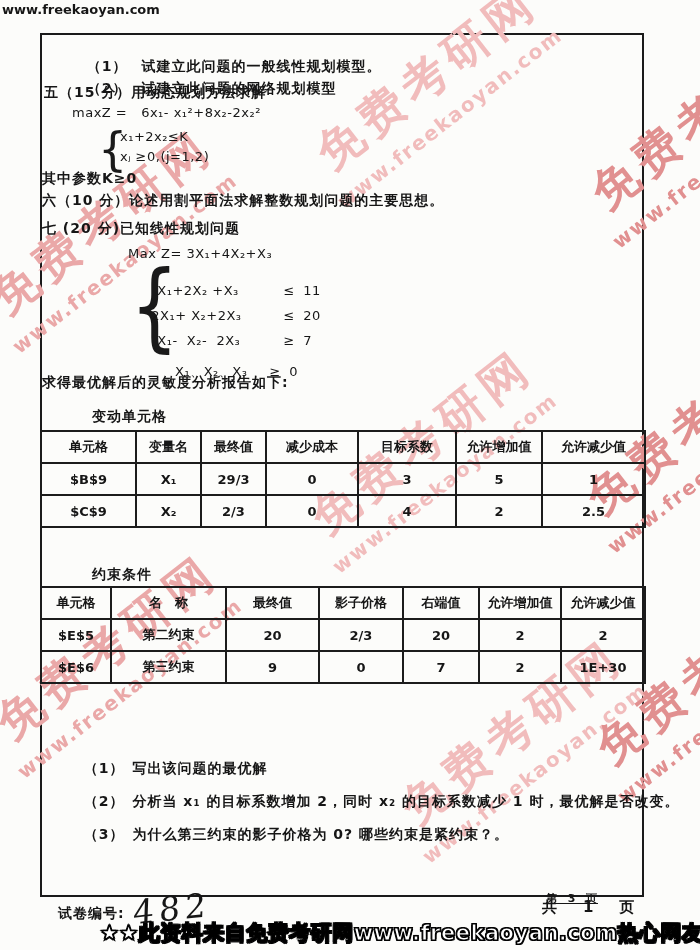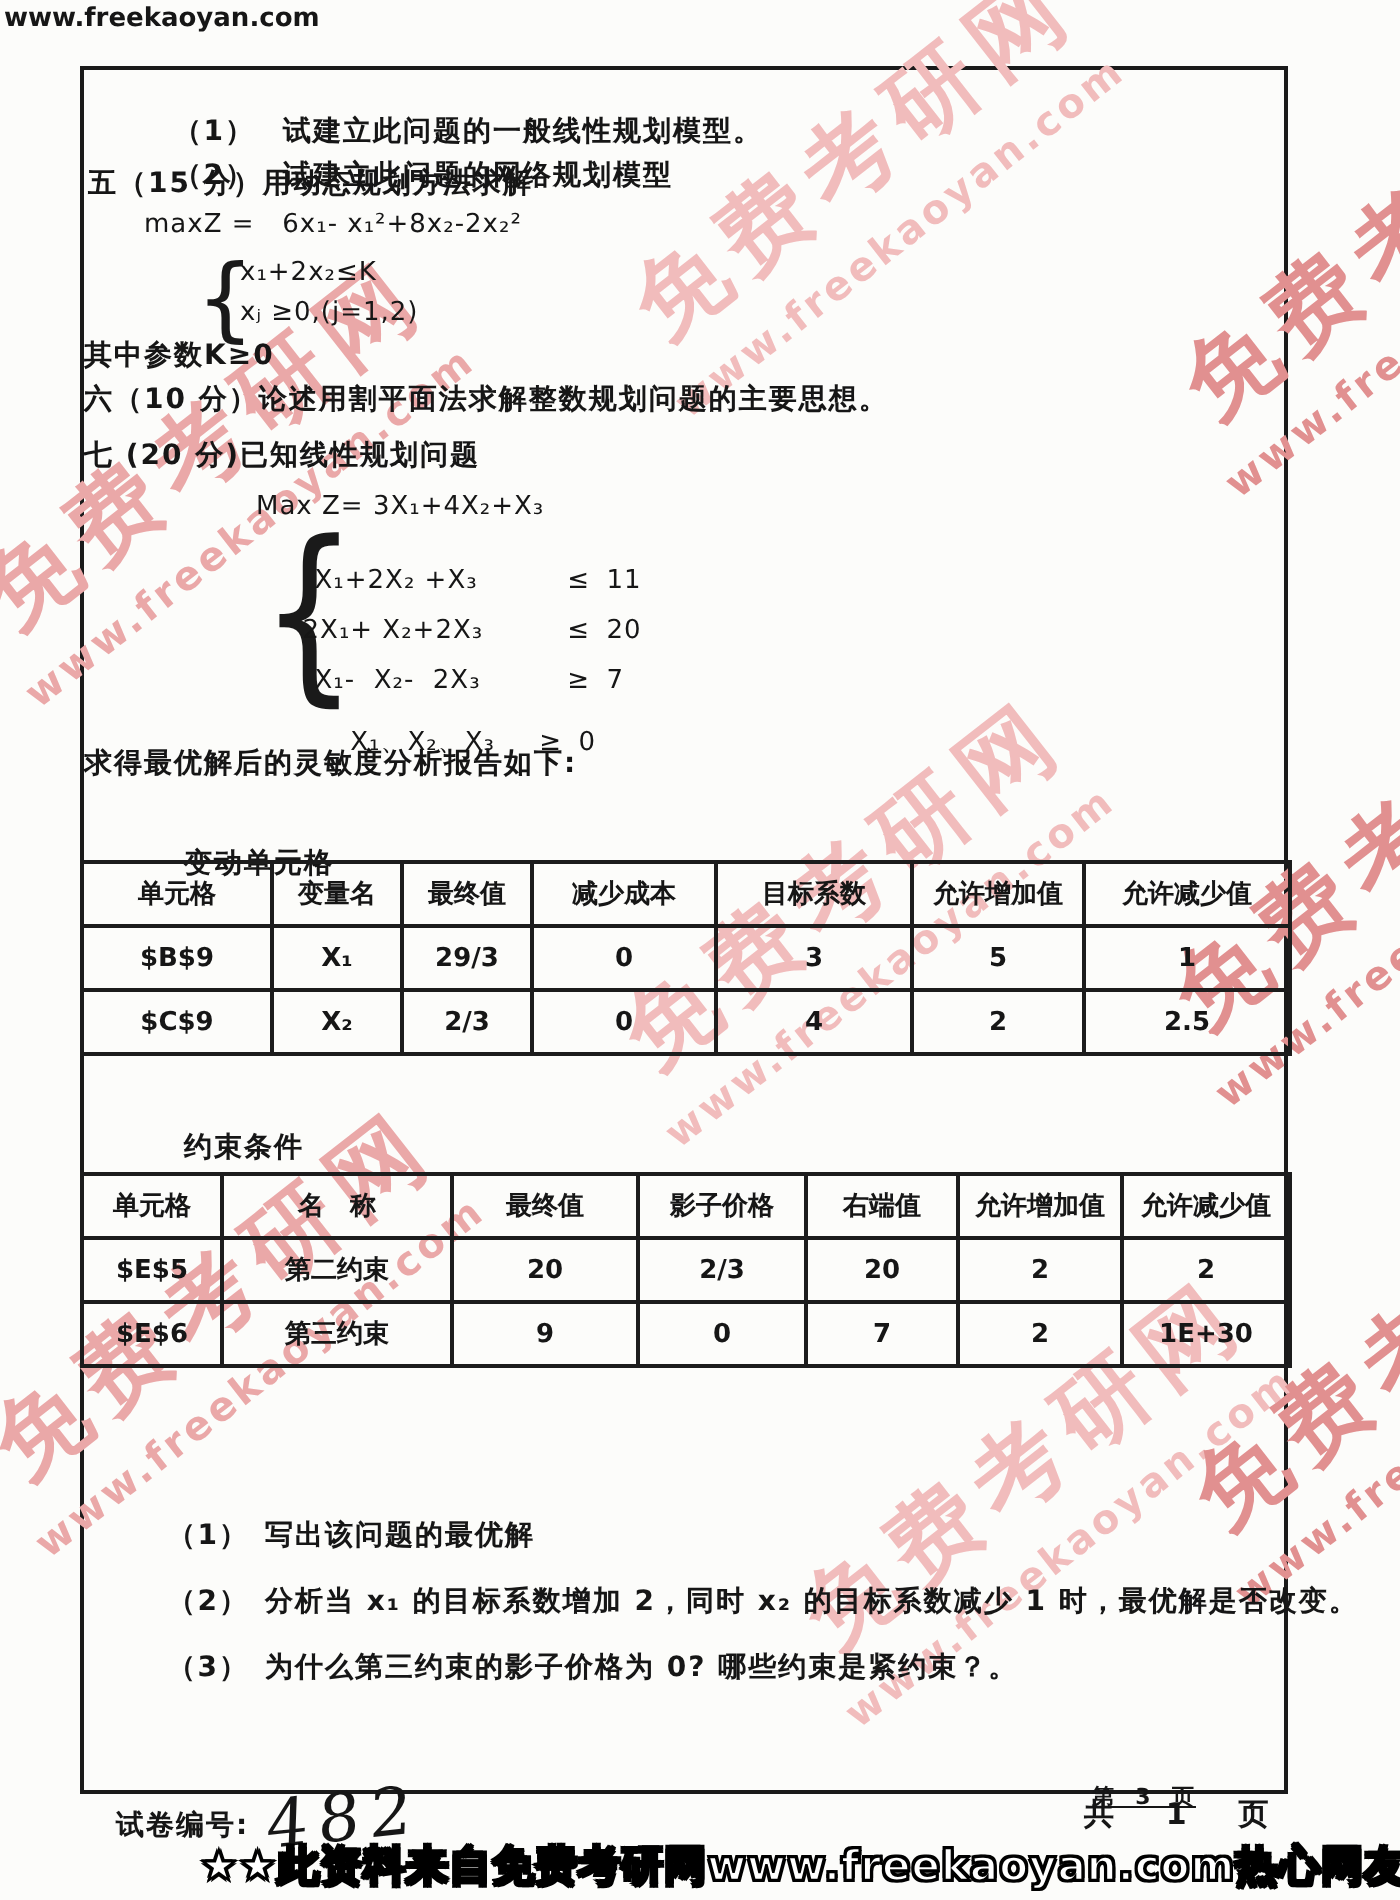--- a/index.html
+++ b/index.html
@@ -128,21 +128,21 @@
 </div>
 <div class="line formula" style="left:148px;top:317px;">
   <span class="c-expr">X₁-  X₂-  2X₃</span><span class="c-rel">≥</span><span class="c-rhs">7</span>
 </div>
 <div class="line formula" style="left:152px;top:348px;">
   <span class="c-expr" style="width:100px;text-align:center;">X₁、X₂、X₃</span><span class="c-rel">≥</span><span class="c-rhs">0</span>
 </div>
 
 <div class="line cn" style="left:42px;top:374px;text-align:center;">求得最优解后的灵敏度分析报告如下:</div>
 
-<div class="line cn" style="left:92px;top:408px;margin-top:16px;">变动单元格</div>
+<div class="line cn" style="left:92px;top:408px;">变动单元格</div>
 <table class="report" style="top:430px;">
   <colgroup>
     <col style="width:95px">
       <col style="width:65px">
       <col style="width:65px">
       <col style="width:92px">
       <col style="width:98px">
       <col style="width:86px">
       <col style="width:103px">
   </colgroup>

